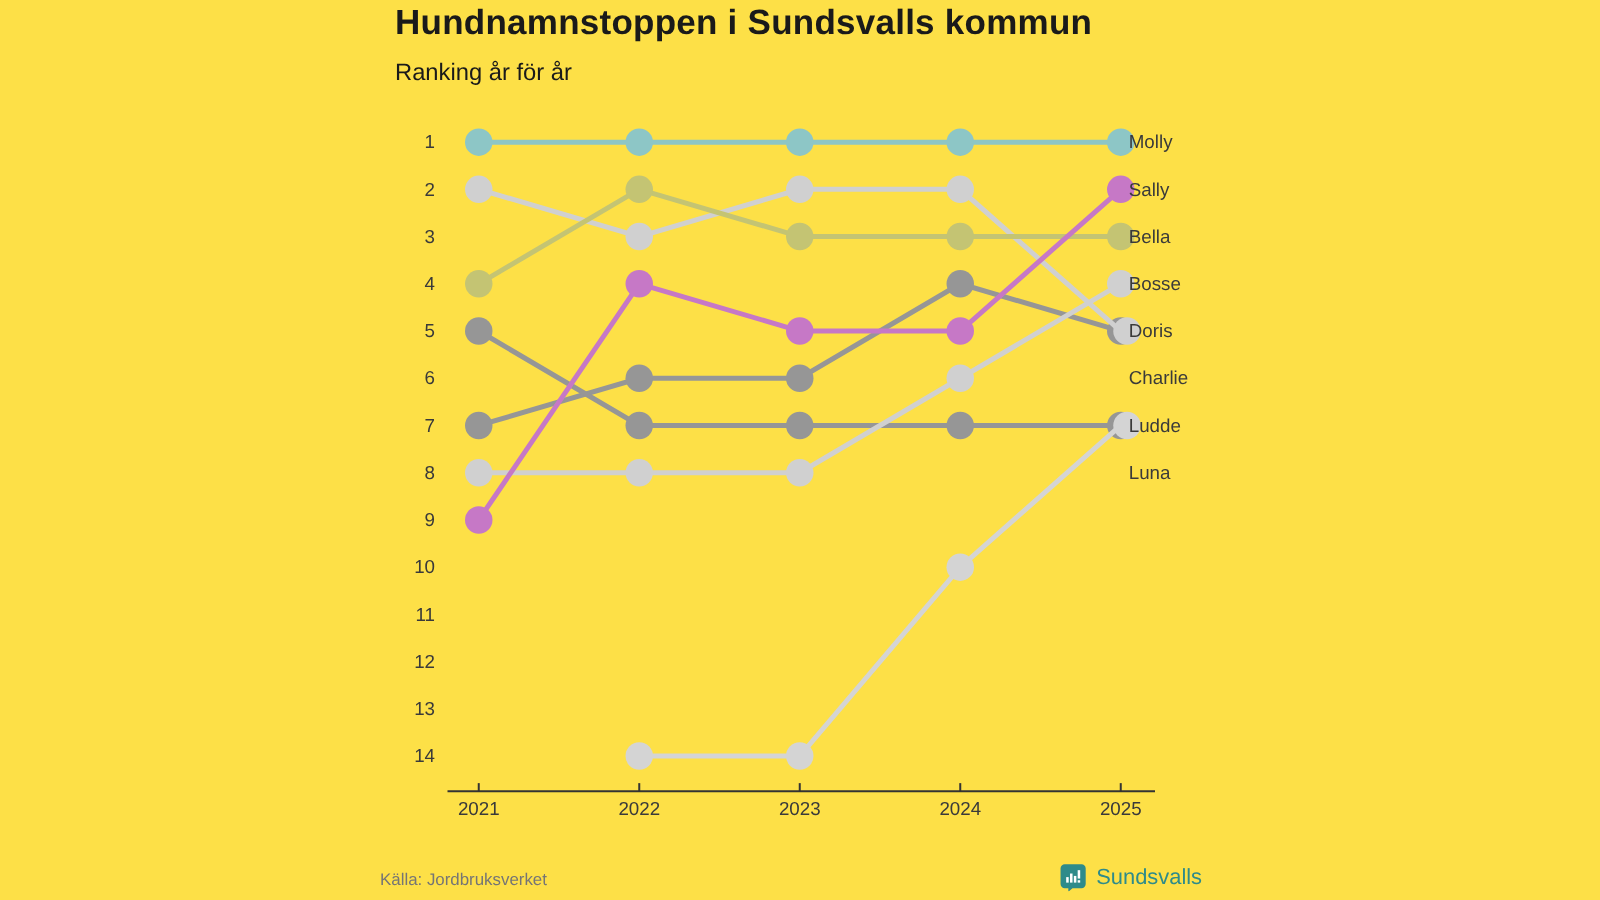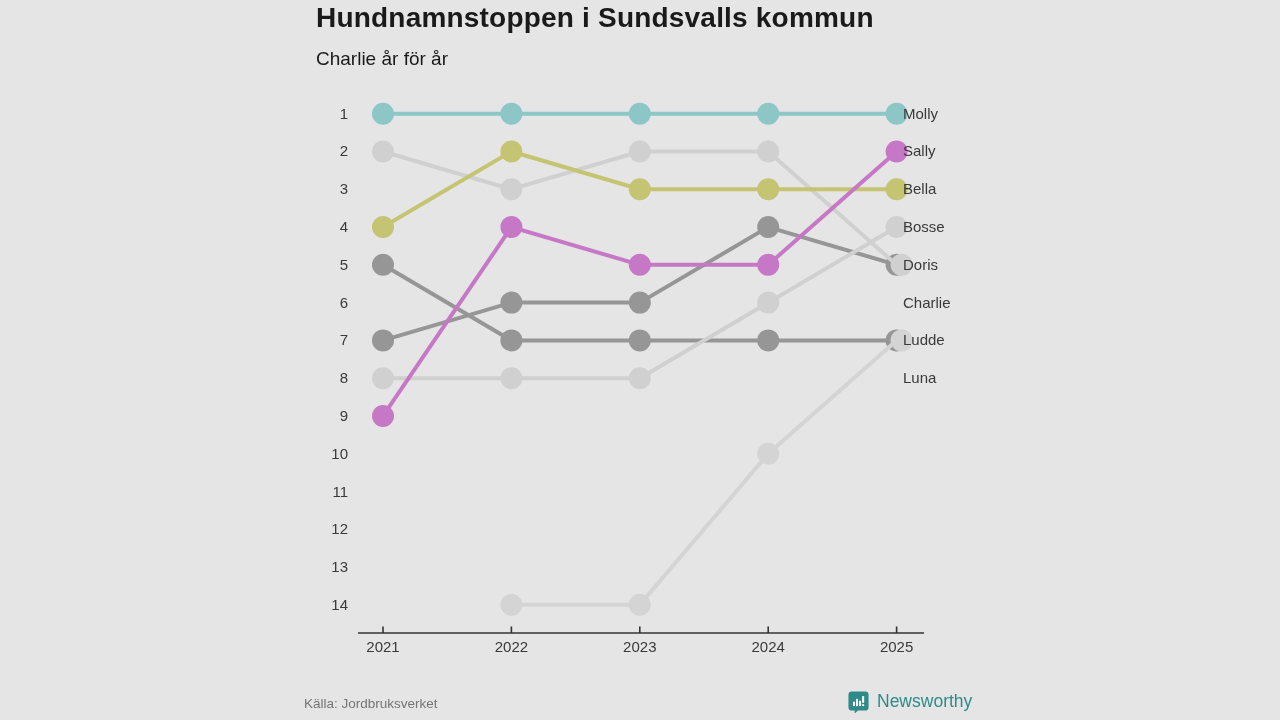--- a/index.html
+++ b/index.html
@@ -1,35 +1,35 @@
 <!DOCTYPE html>
 <html><head>
 <meta charset="utf-8">
 <style>
   html,body{margin:0;padding:0;}
   body{width:1280px;height:720px;background:#ffffff;overflow:hidden;
        font-family:"Liberation Sans","DejaVu Sans",sans-serif;}
-  .page{position:relative;width:1280px;height:720px;background:#e5e5e5;}
+  .page{position:relative;width:1280px;height:720px;background:#fde047;}
   .title{position:absolute;left:316px;top:2px;margin:0;font-size:28px;line-height:1.15;
          font-weight:700;color:#1a1a1a;letter-spacing:.2px;}
   .subtitle{position:absolute;left:316px;top:48px;font-size:19px;color:#1a1a1a;}
   #chart{position:absolute;left:0;top:0;}
   #chart text{font-family:"Liberation Sans","DejaVu Sans",sans-serif;font-size:15px;fill:#3a3a3a;}
   #chart text.name-label{font-size:15px;}
   .source{position:absolute;left:304px;top:696px;font-size:13.5px;color:#757575;}
   .brand{position:absolute;left:847px;top:690px;display:flex;align-items:center;gap:7px;cursor:pointer;}
   .brand-word{font-size:17.5px;font-weight:500;color:#2e8b8a;}
 </style>
 </head>
 <body>
 
 <div class="page">
 
   <h1 class="title">Hundnamnstoppen i Sundsvalls kommun</h1>
-  <div class="subtitle">Charlie år för år</div>
+  <div class="subtitle">Ranking år för år</div>
 
   <svg id="chart" width="1280" height="720" viewBox="0 0 1280 720">
       <g>
         <text x="348" y="118.7" text-anchor="end">1</text>
         <text x="348" y="156.48000000000002" text-anchor="end">2</text>
         <text x="348" y="194.26" text-anchor="end">3</text>
         <text x="348" y="232.04000000000002" text-anchor="end">4</text>
         <text x="348" y="269.82" text-anchor="end">5</text>
         <text x="348" y="307.6" text-anchor="end">6</text>
         <text x="348" y="345.38" text-anchor="end">7</text>
@@ -133,16 +133,16 @@
 
   <div class="brand">
     <svg width="23" height="23" viewBox="0 0 24 24">
       <path d="M5 1.5 h14 a3.5 3.5 0 0 1 3.5 3.5 v13 a3.5 3.5 0 0 1 -3.5 3.5 H11.5 L8 24.5 v-3 H5 a3.5 3.5 0 0 1 -3.5 -3.5 v-13 A3.5 3.5 0 0 1 5 1.5 Z" fill="#2e8b8a"></path>
       <rect x="6.2" y="12.2" width="2.1" height="4.6" fill="#fff"></rect>
       <rect x="9.4" y="9.2" width="2.1" height="7.6" fill="#fff"></rect>
       <rect x="12.6" y="11.2" width="2.1" height="5.6" fill="#fff"></rect>
       <rect x="15.8" y="6.4" width="2.1" height="7" fill="#fff"></rect>
       <rect x="15.8" y="14.8" width="2.1" height="2" fill="#fff"></rect>
     </svg>
-    <span class="brand-word">Newsworthy</span>
+    <span class="brand-word">Sundsvalls</span>
   </div>
 
 </div>
 
 </body></html>

